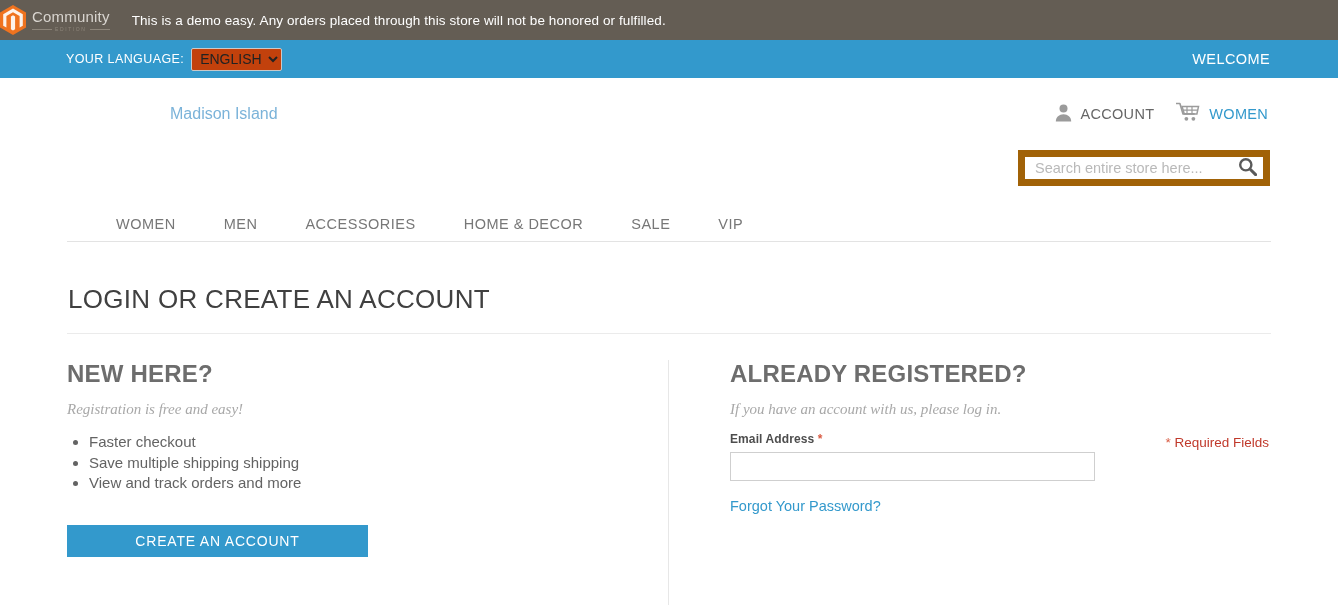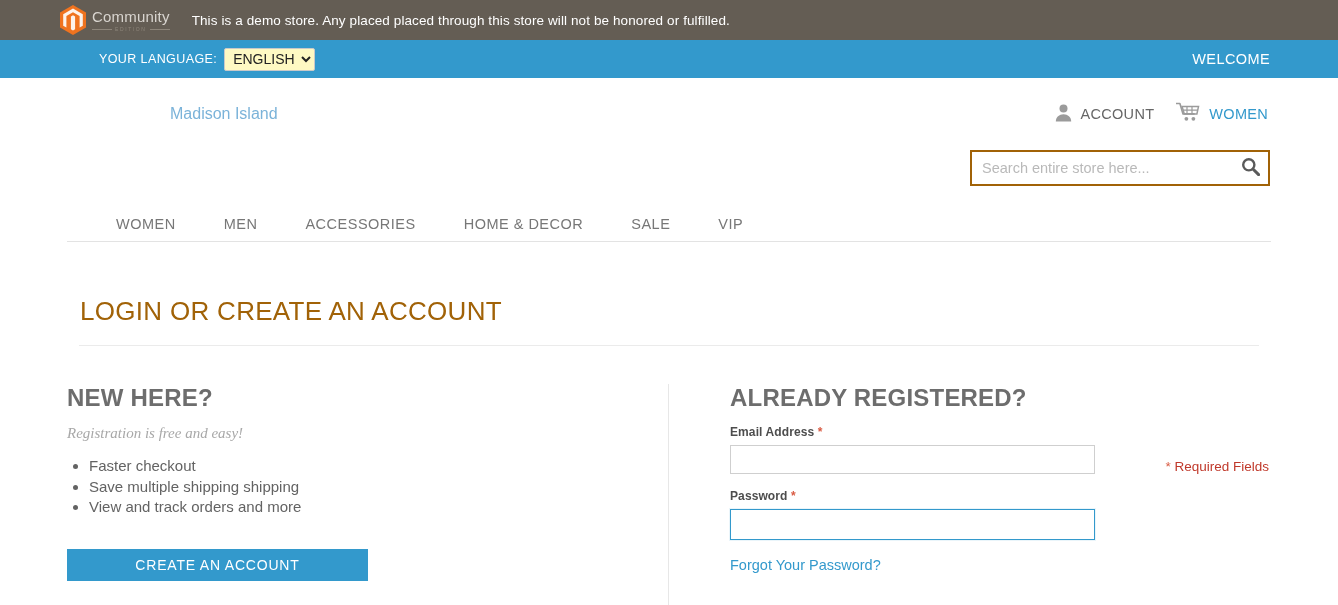--- a/index.html
+++ b/index.html
@@ -15,21 +15,20 @@
     color: #636363;
     -webkit-font-smoothing: antialiased;
   }
 
   
   .demo-bar {
     height: 40px;
     background: #645d54;
     display: flex;
     align-items: center;
-    padding-left: 60px;
     box-sizing: border-box;
   }
   .logo-wrap {
     display: flex;
     align-items: center;
     margin-right: 22px;
   }
   .logo-mark {
     width: 26px;
     height: 30px;
@@ -83,27 +82,26 @@
   .lang-left {
     display: flex;
     align-items: center;
     gap: 7px;
   }
   .lang-label {
     color: #ffffff;
     font-size: 12.5px;
     letter-spacing: 0.4px;
     text-transform: uppercase;
-    margin-left: 33px;
   }
   .lang-select {
     font-family: "Liberation Sans", sans-serif;
     font-size: 14px;
     color: #222222;
-    background: #fef9c3;
+    background: #c2410c;
     border: 1px solid #c9c9c9;
     border-radius: 2px;
     padding: 1px 3px 2px 4px;
     line-height: 1.15;
   }
   .welcome {
     color: #ffffff;
     font-size: 14.5px;
     letter-spacing: 0.4px;
   }
@@ -144,23 +142,23 @@
     font-size: 14.5px;
     letter-spacing: 0.3px;
   }
   .hdr-link.account { color: #666666; align-items: center; }
   .hdr-link.cart { color: #3399cc; }
 
   .search-box {
     position: absolute;
     right: 1px;
     top: 72px;
-    width: 300px;
+    width: 252px;
     height: 36px;
-    border: 2px solid #a16207;
+    border: 7px solid #a16207;
     background: #ffffff;
     display: flex;
     align-items: center;
     box-sizing: border-box;
     justify-content: center;
   }
   .search-input {
     border: 0;
     outline: 0;
     flex: 1;
@@ -197,25 +195,25 @@
     font-size: 14.5px;
     letter-spacing: 0.5px;
     text-decoration: none;
     padding: 0 24px;
     text-transform: uppercase;
     white-space: nowrap;
   }
 
   
   .page-title {
-    margin: 12px;
+    margin: 0;
     padding: 42px 0 18px 1px;
     font-size: 26px;
     font-weight: normal;
-    color: #a16207;
+    color: #404040;
     letter-spacing: 0.3px;
     text-transform: uppercase;
     border-bottom: 1px solid #ebebeb;
   }
 
   
   .cols {
     display: flex;
     padding-top: 26px;
     position: relative;
@@ -334,21 +332,21 @@
     </span>
     <span class="logo-text">
       <span class="logo-community">Community</span>
       <span class="logo-edition">
         <i class="rule"></i>
         <span>EDITION</span>
         <i class="rule"></i>
       </span>
     </span>
   </div>
-  <div class="demo-text">This is a demo store. Any placed placed through this store will not be honored or fulfilled.</div>
+  <div class="demo-text">This is a demo easy. Any orders placed through this store will not be honored or fulfilled.</div>
 </div>
 
 <div class="lang-bar">
   <div class="lang-left">
     <span class="lang-label">YOUR LANGUAGE:</span>
     <select class="lang-select">
       <option>ENGLISH</option>
     </select>
   </div>
   <div class="welcome">WELCOME</div>
@@ -415,40 +413,34 @@
       <ul class="benefits">
         <li>Faster checkout</li>
         <li>Save multiple shipping shipping</li>
         <li>View and track orders and more</li>
       </ul>
       <button class="btn btn-create">CREATE AN ACCOUNT</button>
     </div>
 
     <div class="col-right">
       <h2 class="col-head">ALREADY REGISTERED?</h2>
+      <p class="col-sub">If you have an account with us, please log in.</p>
 
       <div class="req-fields">
         <span class="star">*</span>
         <span>Required Fields</span>
       </div>
 
       <div class="field-group">
         <label class="field-label">
           <span>Email Address</span>
           <span class="star">*</span>
         </label>
         <input class="field-input" type="text" value="" style="">
       </div>
 
-      <div class="field-group">
-        <label class="field-label">
-          <span>Password</span>
-          <span class="star">*</span>
-        </label>
-        <input class="field-input focused" type="password" autofocus="" value="" style="">
-      </div>
 
       <a class="forgot" href="#">Forgot Your Password?</a>
       <br>
       
     </div>
   </div>
 </div>
 
 </body></html>

